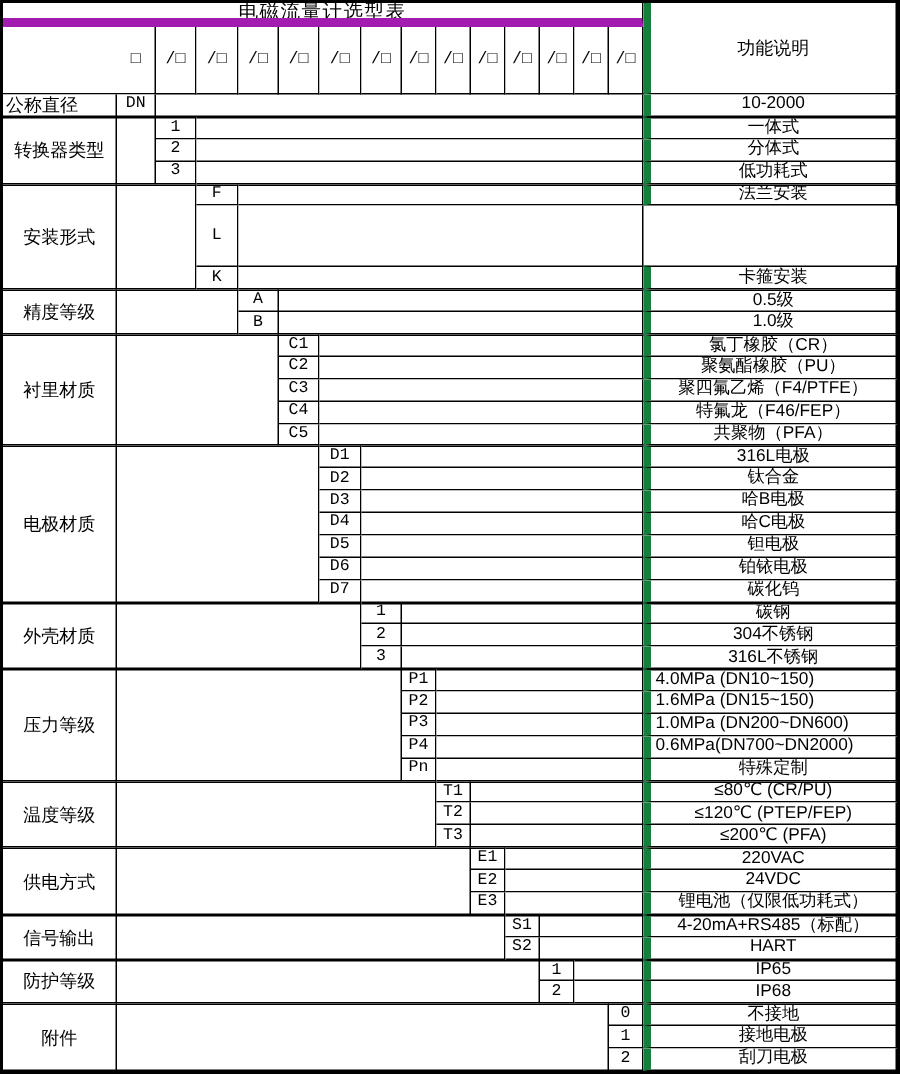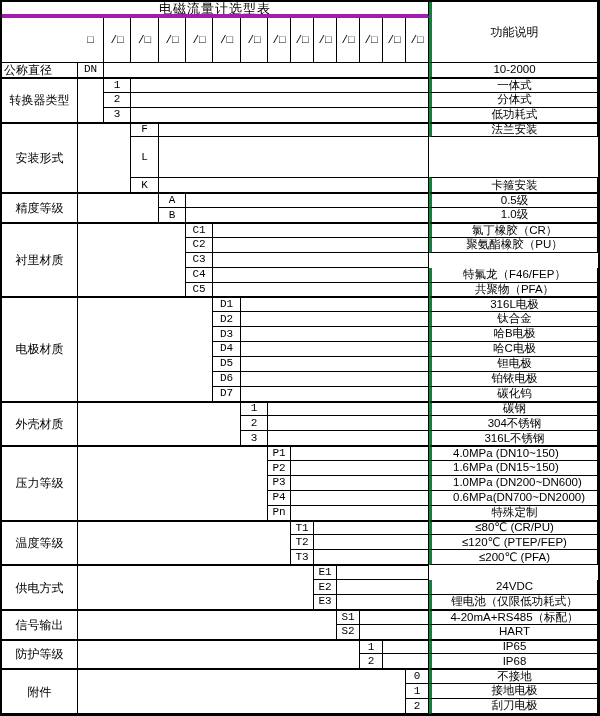--- a/index.html
+++ b/index.html
@@ -23,23 +23,23 @@
     border-right:1px solid #000;
     border-bottom:1px solid #000;
     display:flex;
     align-items:center;
     justify-content:center;
     overflow:hidden;
     white-space:nowrap;
     background:#fff;
   }
   .grp-top { border-top:1px solid #000; }
-  .descL  { border-left:3px solid #15803d;text-align:center; }
-  .title-cell { border-bottom:4px solid #a21caf; font-size:13px; letter-spacing:1px; }
-  .left   { justify-content:flex-start; padding-left:21px; }
+  .descL  { border-left:5px solid #15803d;text-align:center; }
+  .title-cell { border-bottom:6px solid #a21caf; font-size:13px; letter-spacing:1px; }
+  .left   { justify-content:flex-start; padding-left:3px; }
   .code-cell { font-size:11px; font-family:"Liberation Mono","DejaVu Sans Mono",monospace; }
   .slot-cell { font-size:11px; font-family:"Liberation Mono","DejaVu Sans Mono",monospace; }
   .cat-cell  { font-size:12px; }
   .desc-cell { font-size:11.5px; }
 </style>
 </head>
 <body>
 
 <div id="table-wrap">
 
@@ -99,20 +99,21 @@
     <div class="cell cat-cell grp-top" style="grid-area: 12 / 1 / 17 / 2;">衬里材质</div>
     <div class="cell grp-top" style="grid-area: 12 / 2 / 17 / 6;"></div>
     <div class="cell code-cell grp-top" style="grid-area: 12 / 6 / auto / 7;">C1</div>
     <div class="cell grp-top" style="grid-area: 12 / 7 / auto / 16;"></div>
     <div class="cell desc-cell descL grp-top" style="grid-area: 12 / 16 / auto / 17;">氯丁橡胶（CR）</div>
     <div class="cell code-cell" style="grid-area: 13 / 6 / auto / 7;">C2</div>
     <div class="cell " style="grid-area: 13 / 7 / auto / 16;"></div>
     <div class="cell desc-cell descL" style="grid-area: 13 / 16 / auto / 17;">聚氨酯橡胶（PU）</div>
     <div class="cell code-cell" style="grid-area: 14 / 6 / auto / 7;">C3</div>
     <div class="cell " style="grid-area: 14 / 7 / auto / 16;"></div>
+    <div class="cell desc-cell descL" style="grid-area: 14 / 16 / auto / 17;">聚四氟乙烯（F4/PTFE）</div>
     <div class="cell code-cell" style="grid-area: 15 / 6 / auto / 7;">C4</div>
     <div class="cell " style="grid-area: 15 / 7 / auto / 16;"></div>
     <div class="cell desc-cell descL" style="grid-area: 15 / 16 / auto / 17;">特氟龙（F46/FEP）</div>
     <div class="cell code-cell" style="grid-area: 16 / 6 / auto / 7;">C5</div>
     <div class="cell " style="grid-area: 16 / 7 / auto / 16;"></div>
     <div class="cell desc-cell descL" style="grid-area: 16 / 16 / auto / 17;">共聚物（PFA）</div>
     <div class="cell cat-cell grp-top" style="grid-area: 17 / 1 / 24 / 2;">电极材质</div>
     <div class="cell grp-top" style="grid-area: 17 / 2 / 24 / 7;"></div>
     <div class="cell code-cell grp-top" style="grid-area: 17 / 7 / auto / 8;">D1</div>
     <div class="cell grp-top" style="grid-area: 17 / 8 / auto / 16;"></div>
@@ -171,20 +172,21 @@
     <div class="cell code-cell" style="grid-area: 33 / 10 / auto / 11;">T2</div>
     <div class="cell " style="grid-area: 33 / 11 / auto / 16;"></div>
     <div class="cell desc-cell descL" style="grid-area: 33 / 16 / auto / 17;">≤120℃ (PTEP/FEP)</div>
     <div class="cell code-cell" style="grid-area: 34 / 10 / auto / 11;">T3</div>
     <div class="cell " style="grid-area: 34 / 11 / auto / 16;"></div>
     <div class="cell desc-cell descL" style="grid-area: 34 / 16 / auto / 17;">≤200℃ (PFA)</div>
     <div class="cell cat-cell grp-top" style="grid-area: 35 / 1 / 38 / 2;">供电方式</div>
     <div class="cell grp-top" style="grid-area: 35 / 2 / 38 / 11;"></div>
     <div class="cell code-cell grp-top" style="grid-area: 35 / 11 / auto / 12;">E1</div>
     <div class="cell grp-top" style="grid-area: 35 / 12 / auto / 16;"></div>
+    <div class="cell desc-cell descL grp-top" style="grid-area: 35 / 16 / auto / 17;">220VAC</div>
     <div class="cell code-cell" style="grid-area: 36 / 11 / auto / 12;">E2</div>
     <div class="cell " style="grid-area: 36 / 12 / auto / 16;"></div>
     <div class="cell desc-cell descL" style="grid-area: 36 / 16 / auto / 17;">24VDC</div>
     <div class="cell code-cell" style="grid-area: 37 / 11 / auto / 12;">E3</div>
     <div class="cell " style="grid-area: 37 / 12 / auto / 16;"></div>
     <div class="cell desc-cell descL" style="grid-area: 37 / 16 / auto / 17;">锂电池（仅限低功耗式）</div>
     <div class="cell cat-cell grp-top" style="grid-area: 38 / 1 / 40 / 2;">信号输出</div>
     <div class="cell grp-top" style="grid-area: 38 / 2 / 40 / 12;"></div>
     <div class="cell code-cell grp-top" style="grid-area: 38 / 12 / auto / 13;">S1</div>
     <div class="cell grp-top" style="grid-area: 38 / 13 / auto / 16;"></div>

